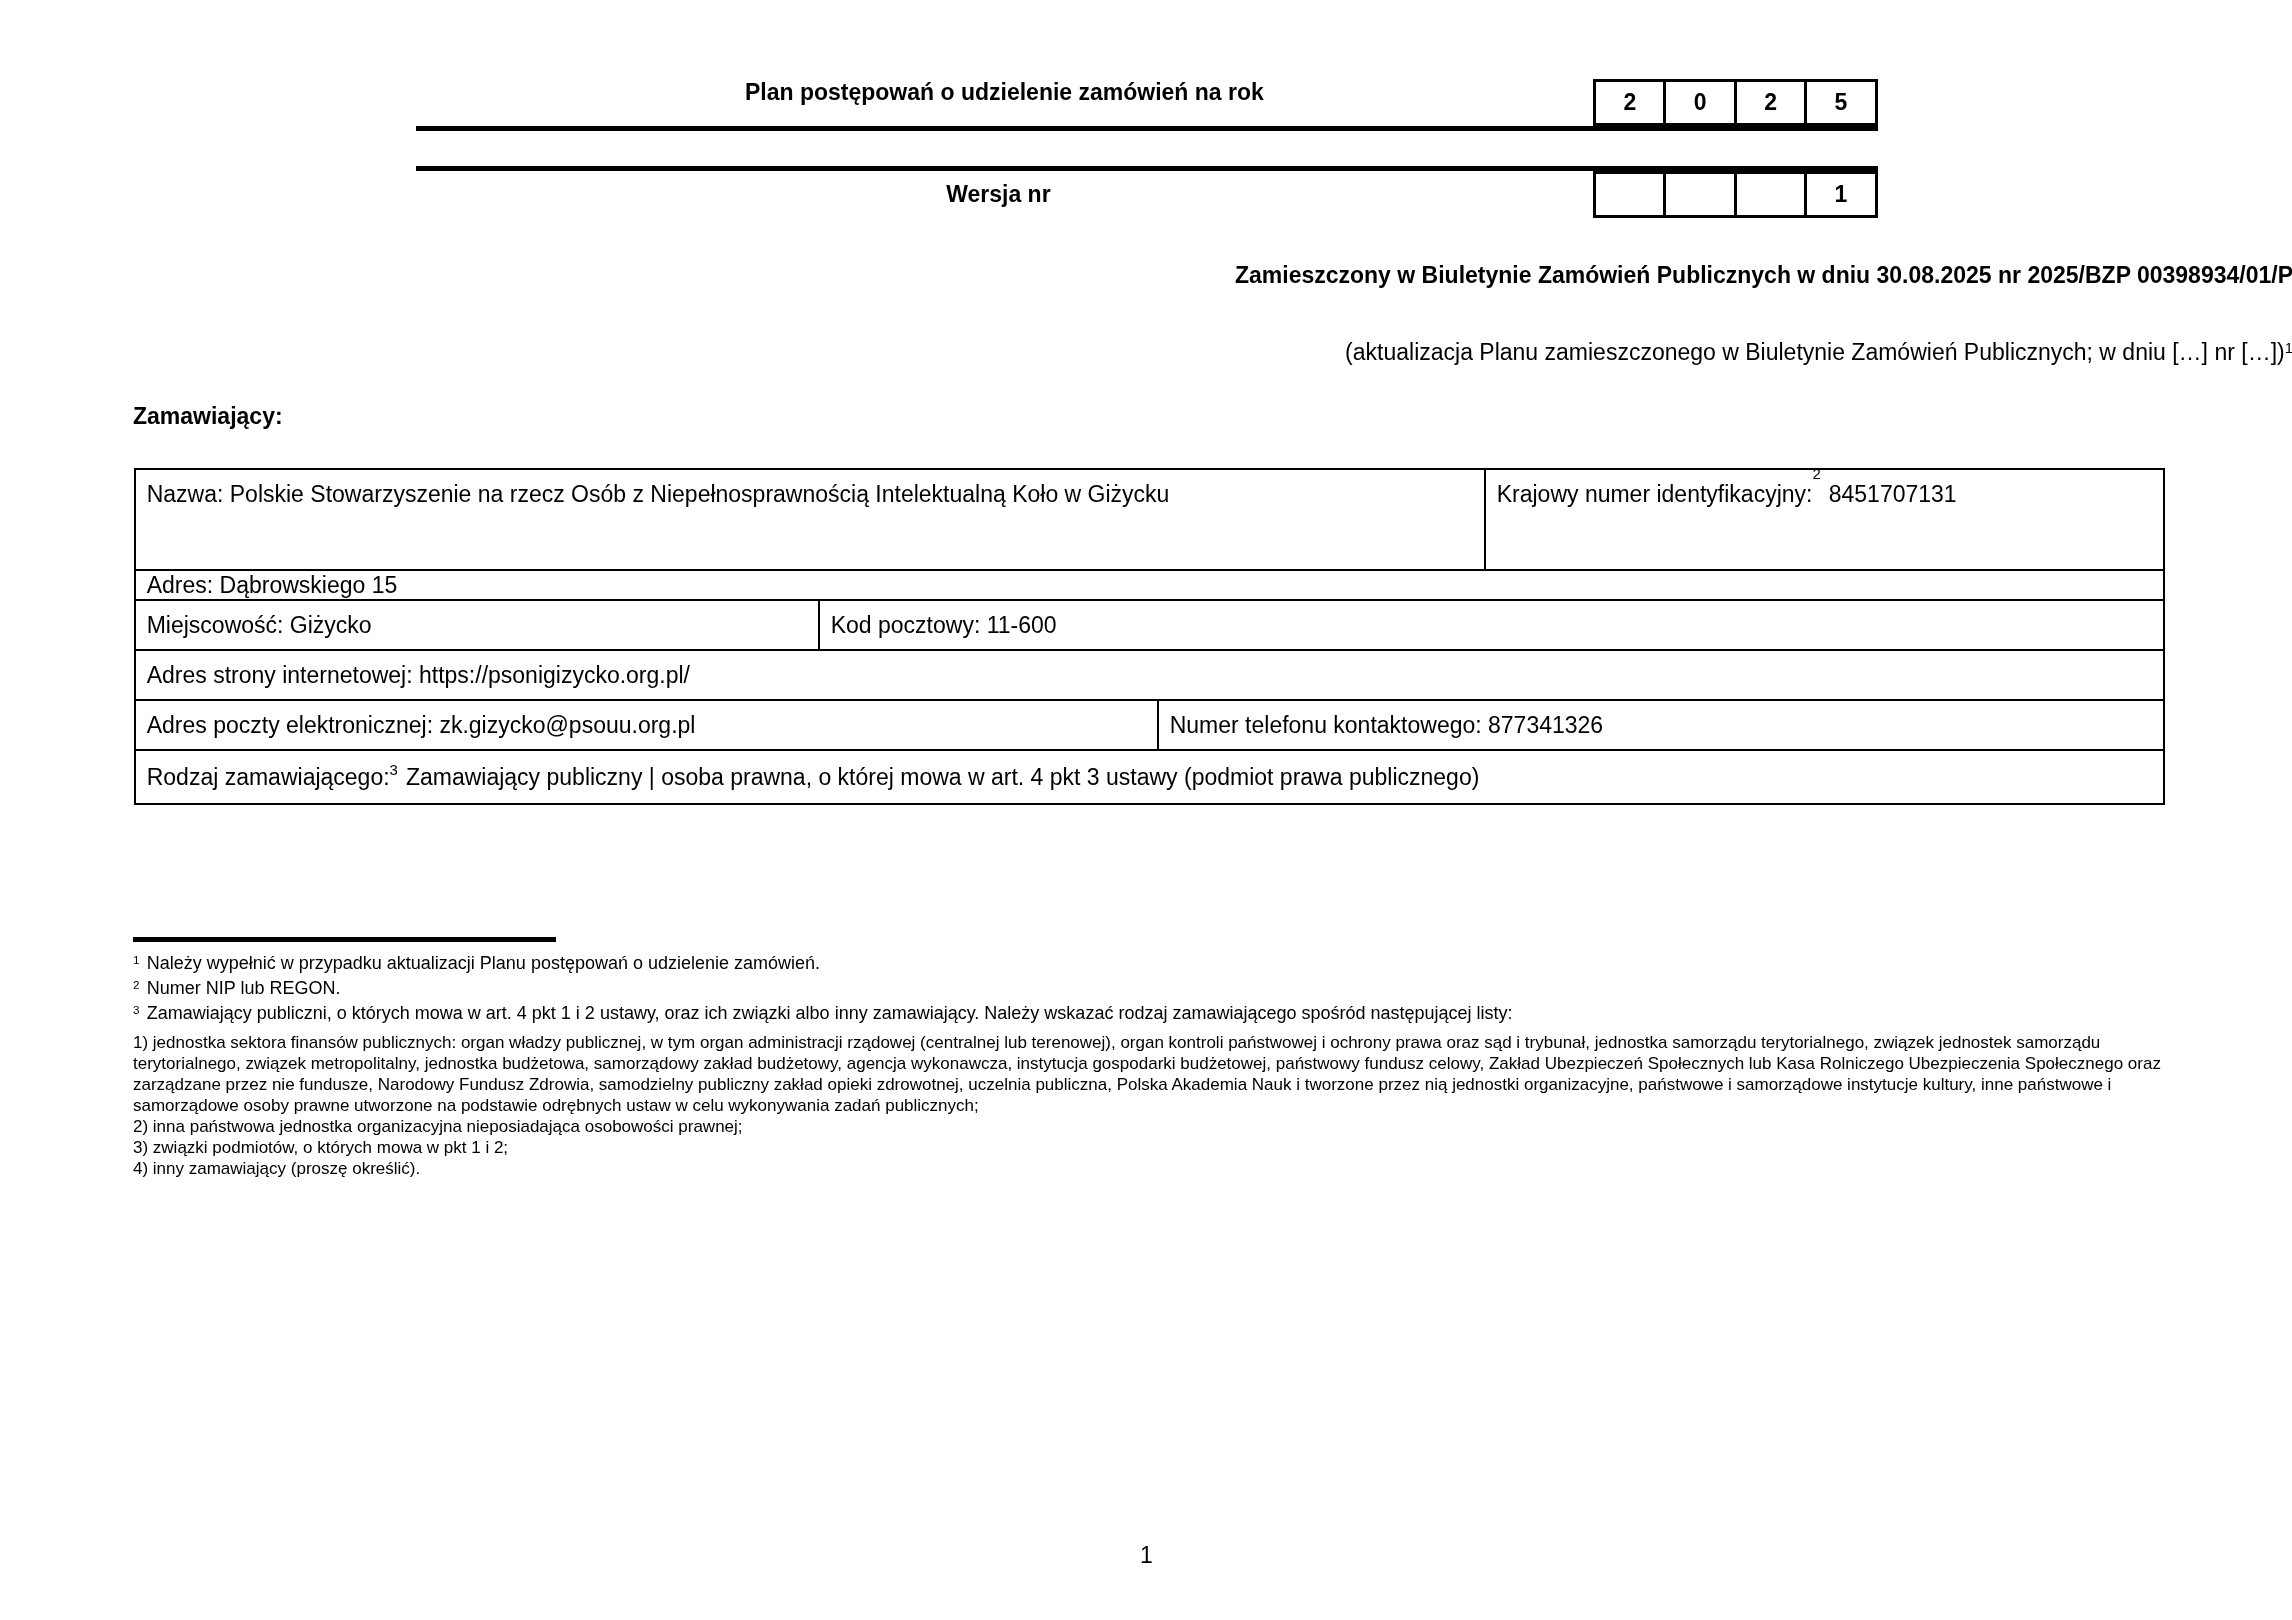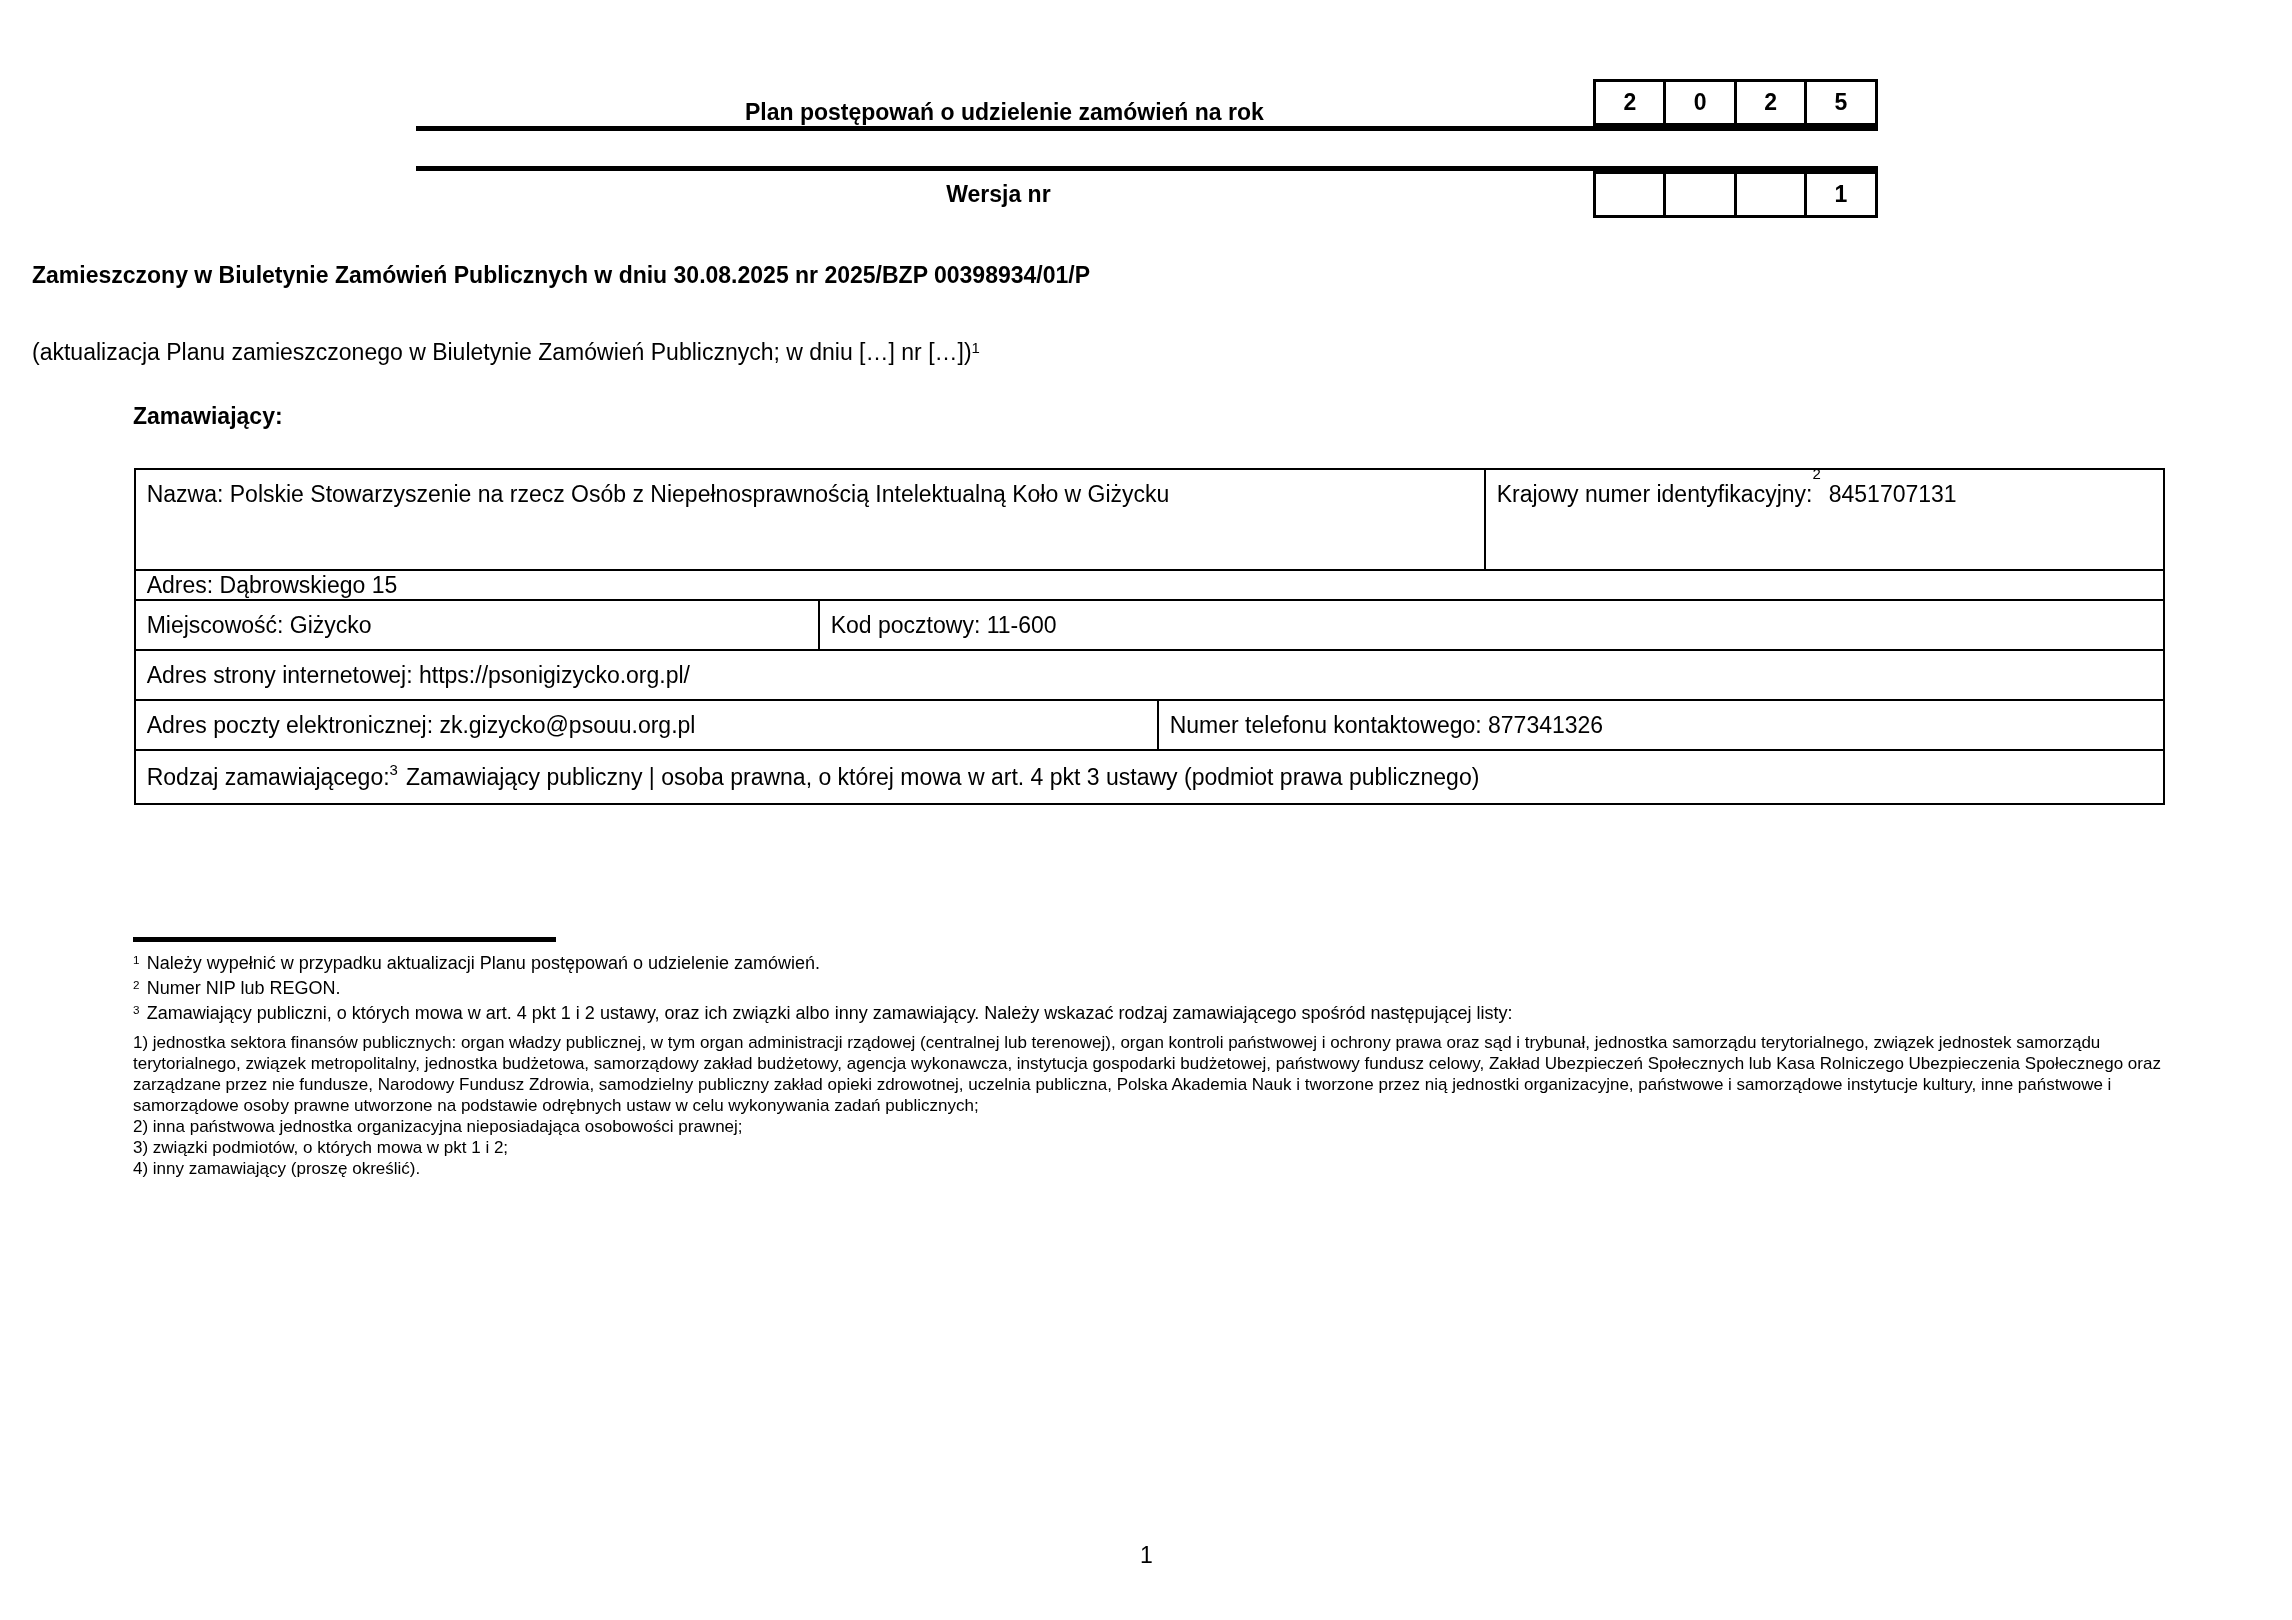--- a/index.html
+++ b/index.html
@@ -10,34 +10,34 @@
     background:#ffffff; color:#000000;
     font-family:"Liberation Sans", sans-serif;
     font-size:23px;
     overflow:hidden;
   }
   .abs { position:absolute; }
   .bold { font-weight:bold; }
 
   
   .hdr-row { left:416px; width:1462px; display:flex; }
-  .title-row { top:79px; height:52px; border-bottom:5.4px solid #000; align-items:flex-end; }
+  .title-row { top:79px; height:52px; border-bottom:5.4px solid #000; align-items:flex-start; }
   .version-row { top:166px; border-top:5.4px solid #000; align-items:stretch;gap:12px; }
   .hdr-label-zone { flex:1; display:flex; align-items:center; justify-content:center; }
   .digit-boxes { display:flex; }
   .digit-box {
     width:74px; height:47px;
     border:3.6px solid #000;
     display:flex; align-items:center; justify-content:center;
     font-weight:bold; background:#fff;
   }
   .digit-box + .digit-box { margin-left:-3.6px; }
 
   
-  .center-line { left:0; width:2293px; text-align:left;padding-left:32px; }
+  .center-line { left:0; width:2293px; text-align:right;padding-left:32px; }
 
   
   .otable { left:134px; top:468px; width:2031px; border:2.7px solid #000; }
   .trow { display:flex; align-items:stretch; }
   .trow + .trow { border-top:2.7px solid #000; }
   .cell { display:flex; align-items:center; padding:0 10.7px; overflow:hidden; }
   .cell + .cell { border-left:2.7px solid #000; }
   .cell.top { align-items:flex-start; padding-top:10.7px; }
   .r1 { height:99px; }
   .r2 { height:30px;text-align:center; }

